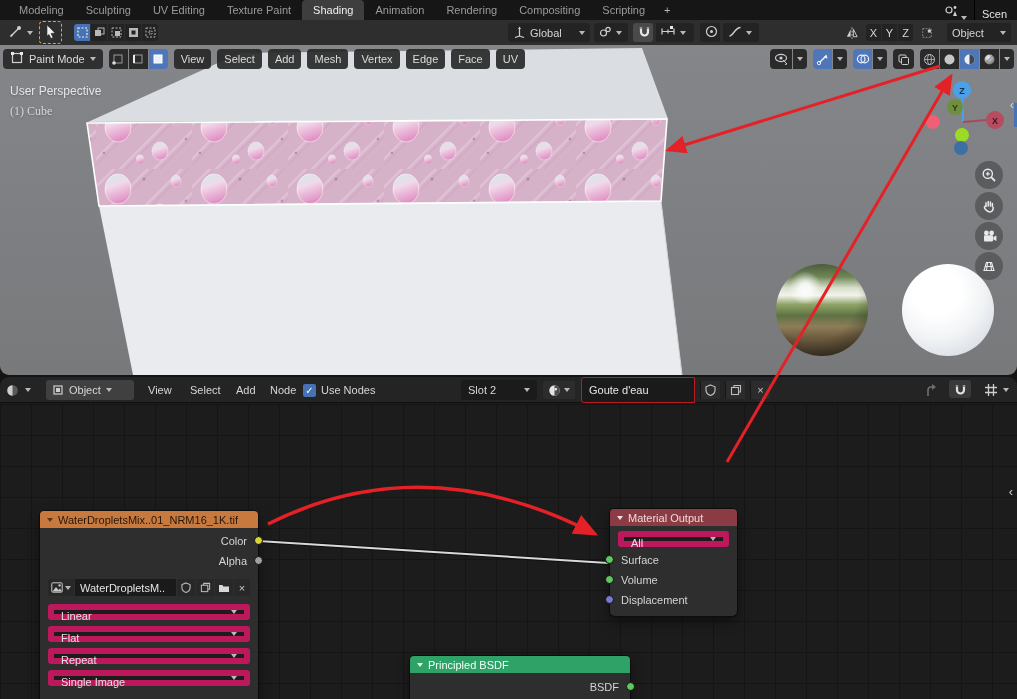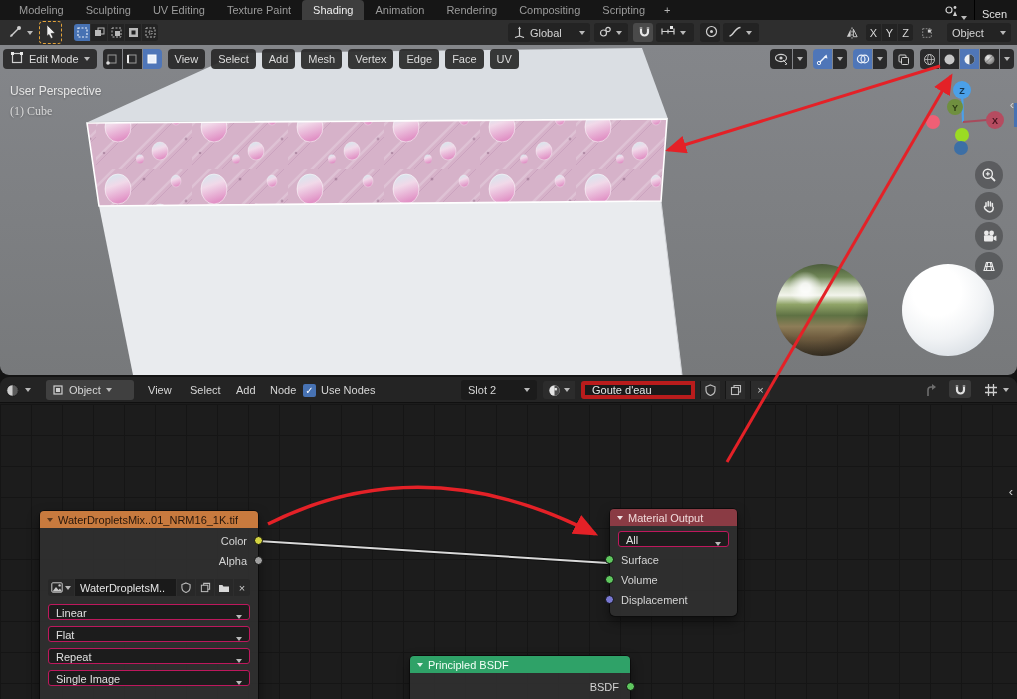--- a/index.html
+++ b/index.html
@@ -55,39 +55,39 @@
     background: radial-gradient(circle at 38% 30%, #ffffff 0 28%, #f1f3f5 55%, #dde2e7 78%, #c6ccd3 100%);
   }
   #sidebar-sliver { position:absolute; right:0; top:58px; width:3px; height:24px; background:#4772b3; }
 
   
   #shader { left:0; top:377px; width:1017px; height:322px; background:#1c1c1c; border-radius:9px 9px 0 0; overflow:hidden; }
   #sh-header { position:absolute; left:0; top:0; width:1017px; height:26px; background:#242424; border-bottom:1px solid #101010; }
   .shitem { position:absolute; top:3px; height:20px; display:flex; align-items:center; gap:5px; color:#d6d6d6; }
   .menu-txt { padding:0 8px; }
   .check { width:13px; height:13px; background:#4772b3; border-radius:2px; color:#fff; font-size:10px; display:flex; align-items:center; justify-content:center; }
-  .field { background:#1a1a1a; border:4px solid #b91c1c; border-radius:3px 0 0 3px; height:18px; display:flex; align-items:center; padding:0 7px; color:#e6e6e6; }
+  .field { background:#1a1a1a; border:1px solid #b91c1c; border-radius:3px 0 0 3px; height:26px; display:flex; align-items:center; padding:0 7px; color:#e6e6e6; }
   .mini-btn { width:20px; height:18px; background:#2c2c2c; border-left:1px solid #161616; display:flex; align-items:center; justify-content:center; color:#c9c9c9; }
   #node-canvas { position:absolute; left:0; top:27px; width:1017px; height:295px; overflow:hidden;
     background-color:#1c1c1c;
     background-image:linear-gradient(#151515 1px, transparent 1px), linear-gradient(90deg,#151515 1px, transparent 1px);
     background-size:31px 31px;
   }
 
   
   .node { position:absolute; border-radius:5px; box-shadow:0 0 0 1px #0c0c0c, 0 5px 12px rgba(0,0,0,.5); }
   .node-header { height:17px; display:flex; align-items:center; gap:5px; padding:0 7px; border-radius:4px 4px 0 0; font-size:11px; }
   .tri { width:0; height:0; border-left:3.5px solid transparent; border-right:3.5px solid transparent; border-top:4.5px solid rgba(0,0,0,.55); }
   .tri.light { border-top-color:rgba(255,255,255,.85); }
   .node-body { background:rgba(47,47,47,.96); border-radius:0 0 5px 5px; position:relative; color:#d4d4d4; }
   .sock-row { height:20px; display:flex; align-items:center; padding:0 11px; position:relative; }
   .sock-row.out { justify-content:flex-end; }
   .socket { position:absolute; width:9px; height:9px; border-radius:50%; border:1px solid #0e0e0e; top:50%; margin-top:-5px; }
   .socket.r { right:-5px; } .socket.l { left:-5px; }
-  .nsel { height:16px; background:#1c1c1c; border:1px solid #be185d; border-radius:3px; margin:0 8px; display:flex; align-items:flex-end; justify-content:space-between; padding:0 7px; color:#e0e0e0; }
+  .nsel { height:16px; background:#1c1c1c; border:6px solid #be185d; border-radius:3px; margin:0 8px; display:flex; align-items:flex-start; justify-content:space-between; padding:0 7px; color:#e0e0e0; }
   .dbrow { height:17px; margin:0 8px; display:flex; gap:1px; }
   .dbrow > div { background:#282828; display:flex; align-items:center; justify-content:center; }
   .dbrow .db-icon { width:26px; border-radius:3px 0 0 3px; gap:2px; }
   .dbrow .db-name { flex:1; background:#1a1a1a; justify-content:flex-start; padding:0 5px; color:#e4e4e4; }
   .dbrow .db-x { width:16px; border-radius:0 3px 3px 0; color:#c9c9c9; }
 
   
   #annotations { position:absolute; left:0; top:0; z-index:60; pointer-events:none; }
   svg text { font-family:"Liberation Sans", sans-serif; }
 </style>
@@ -302,21 +302,21 @@
 
     <div id="vp-header">
       <div class="vpill">
         <span>
           <svg width="14" height="14" viewBox="0 0 14 14">
               <rect x="2.5" y="2.5" width="9" height="9" fill="none" stroke="#cfcfcf" stroke-width="1.2"></rect>
               <rect x="1" y="1" width="3" height="3" fill="#e8e8e8"></rect>
               <rect x="10" y="1" width="3" height="3" fill="#e8e8e8"></rect>
             </svg>
         </span>
-        <span>Edit Mode</span>
+        <span>Paint Mode</span>
         <span class="chev"></span>
       </div>
       <div class="vgroup">
         <div class="vseg">
             <svg width="12" height="12" viewBox="0 0 12 12">
               <rect x="2" y="2" width="8" height="8" fill="none" stroke="#9a9a9a"></rect>
               <circle cx="2" cy="10" r="1.8" fill="#dcdcdc"></circle>
             </svg>
           </div>
         <div class="vseg">

